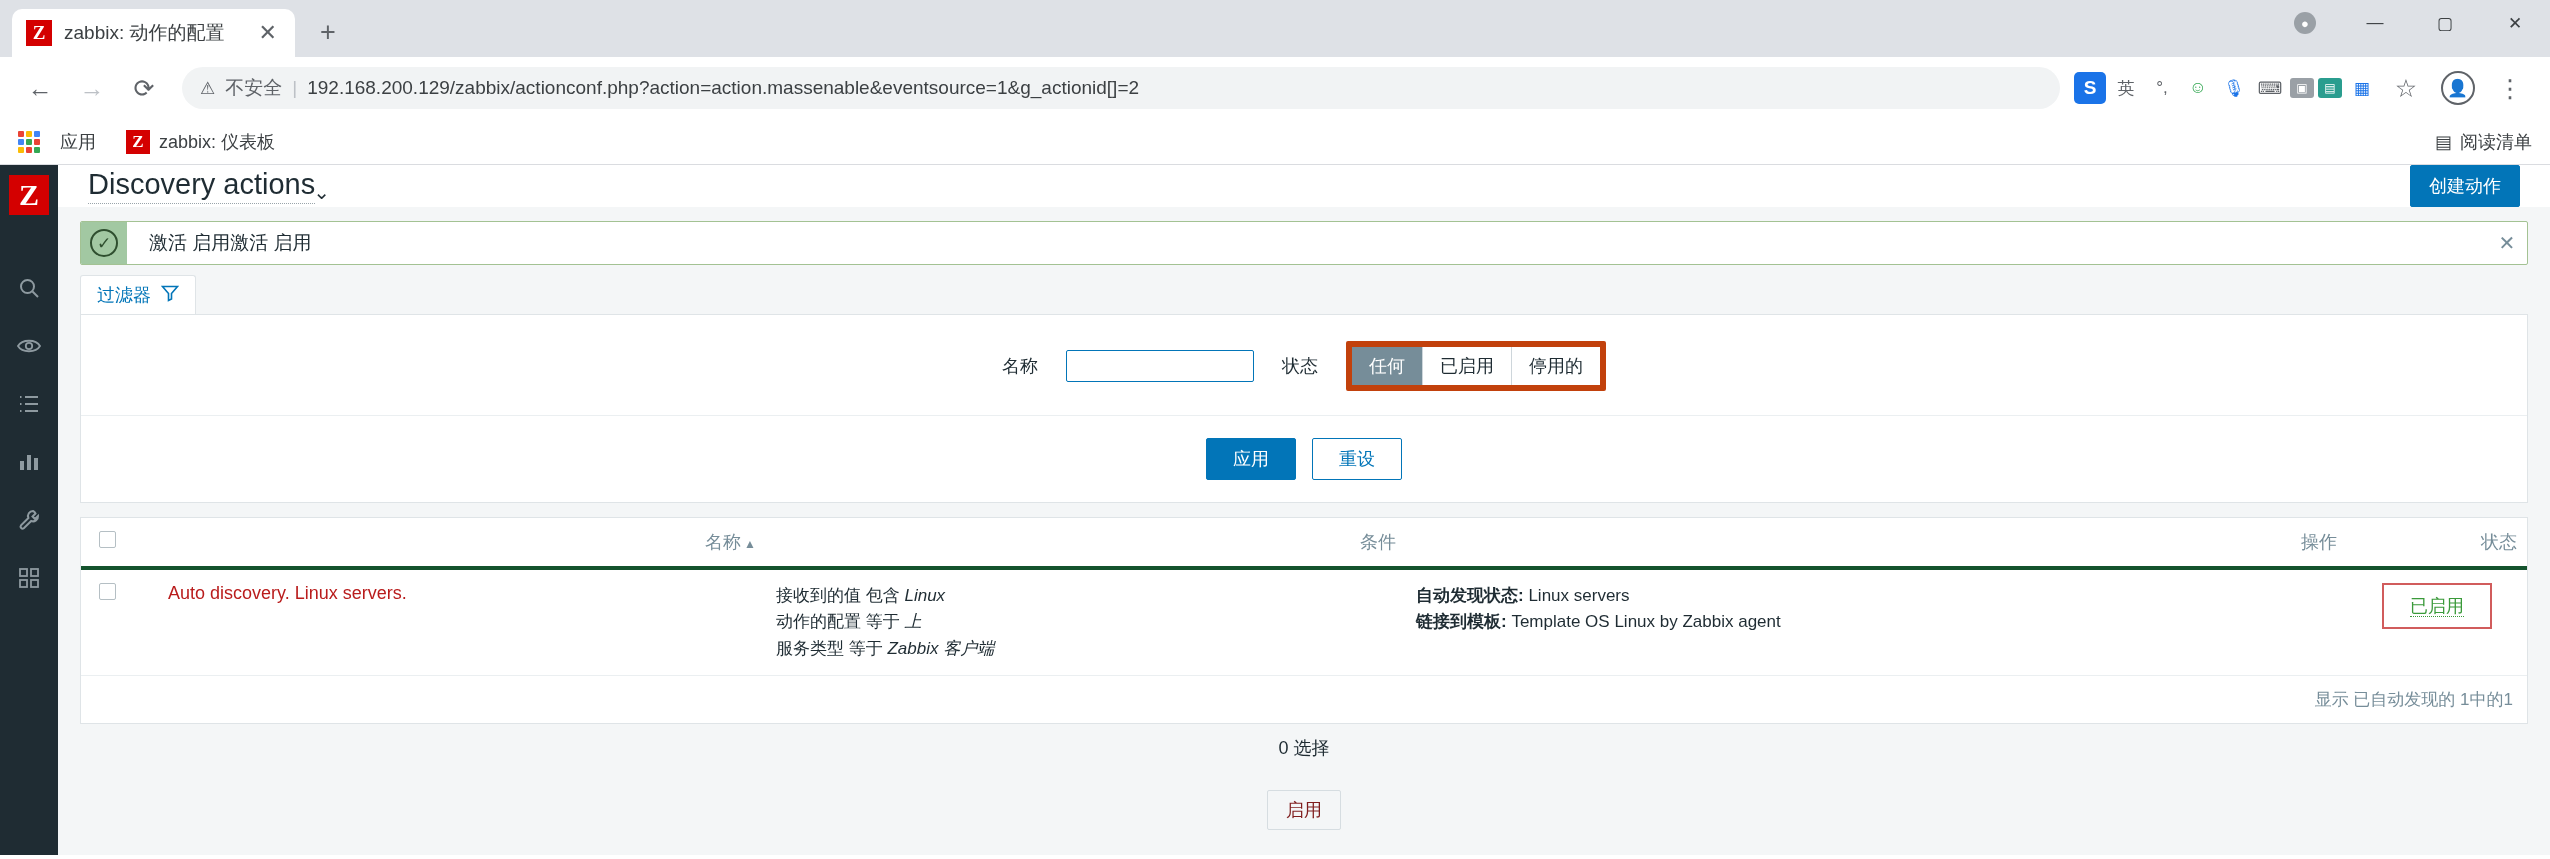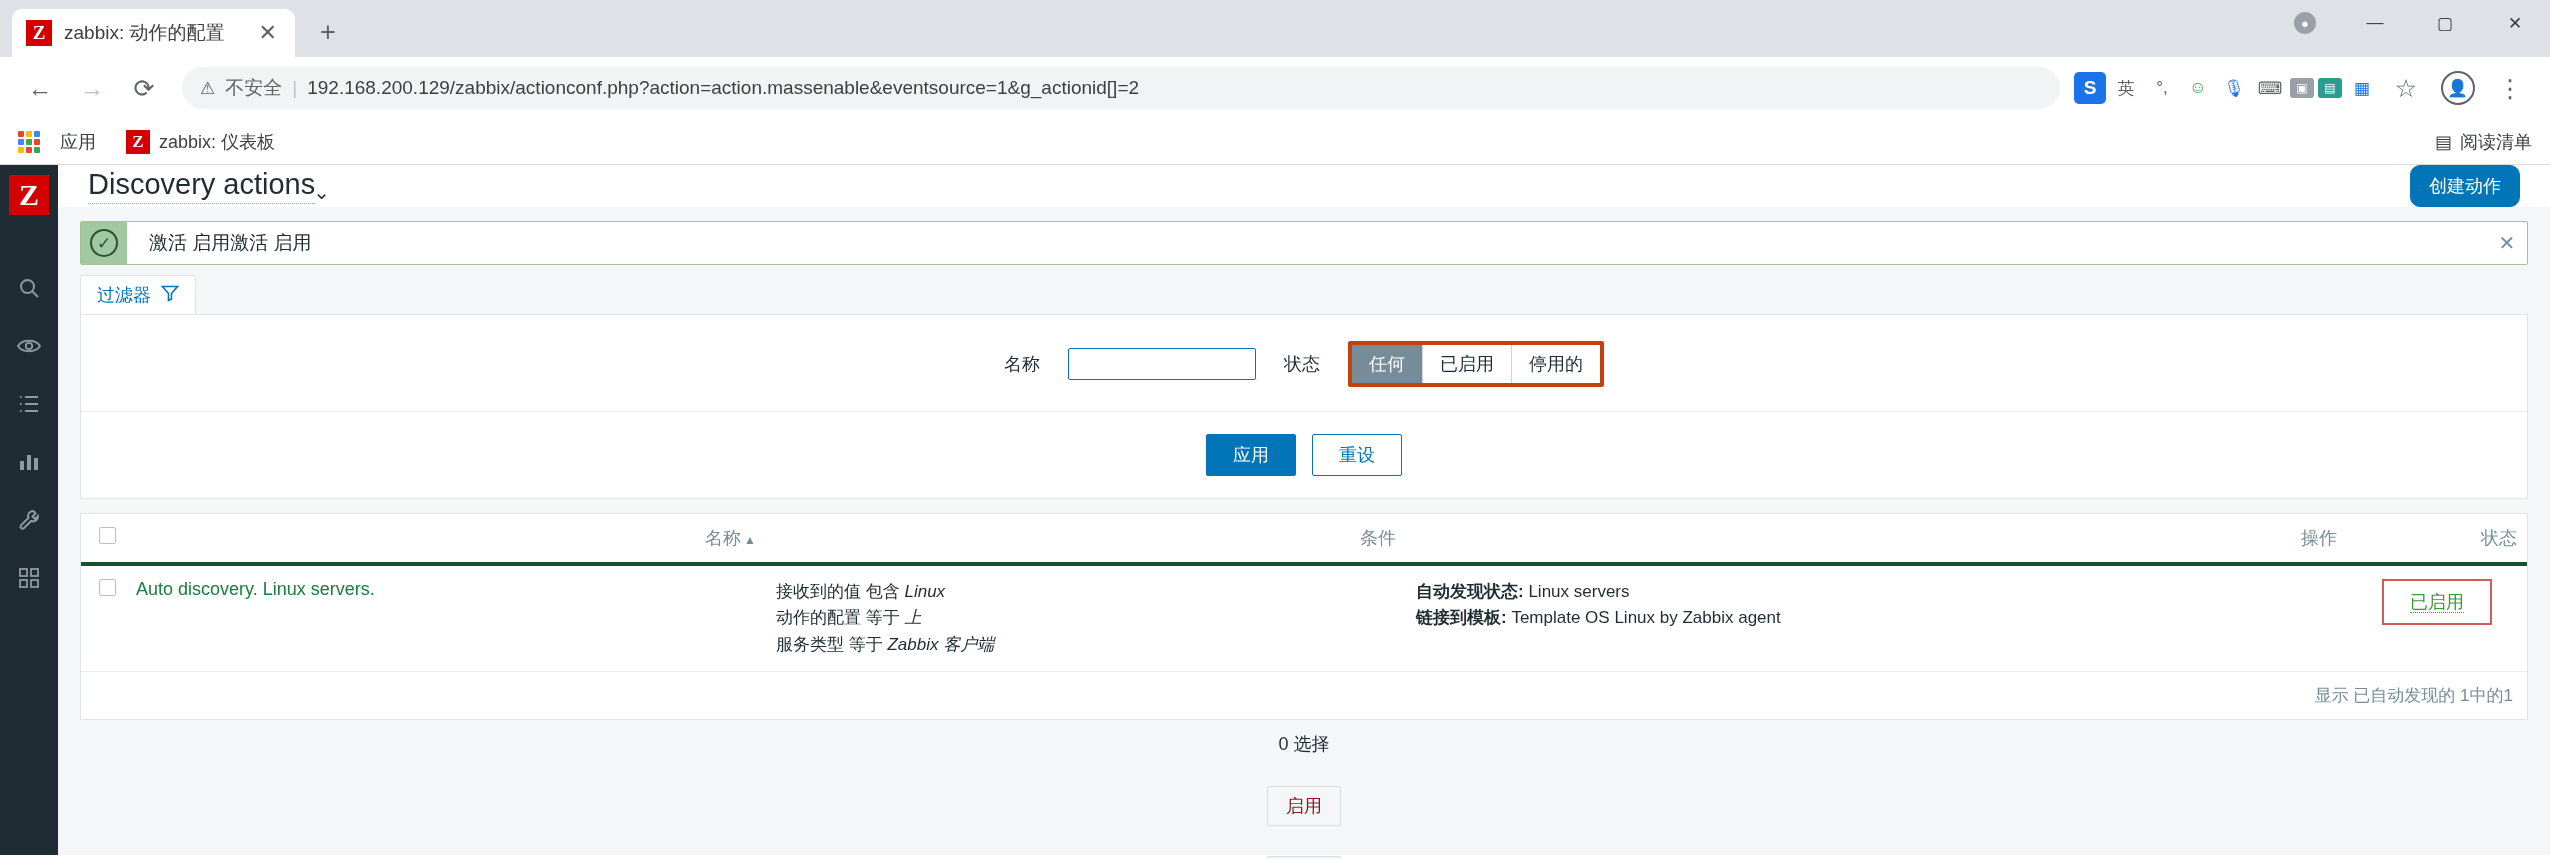--- a/index.html
+++ b/index.html
@@ -158,21 +158,21 @@
     padding:0 30px; justify-content:space-between;
   }
   .page-title-wrap { display:flex; align-items:flex-end; gap:2px; }
   .page-title {
     font-size:29px; color:#1f2c33; font-weight:normal;
     border-bottom:1px dotted #9aa5ab; padding-bottom:2px;
   }
   .title-caret { font-size:20px; color:#1f2c33; margin-left:-4px; }
   .btn-primary {
     background:#0275b8; color:#fff; border:1px solid #0275b8;
-    border-radius:10px; font-size:18px; padding:8px 18px;
+    border-radius:2px; font-size:18px; padding:8px 18px;
     cursor:pointer; font-family:"Liberation Sans", sans-serif;
   }
 
   .msgbar {
     margin:14px 22px 0 22px; display:flex; align-items:stretch;
     background:#fff; border:1px solid #a3c293; border-radius:2px;
     min-height:44px; overflow:hidden;
   }
   .msg-icon-cell {
     width:46px; background:#a2c8a2; display:flex; align-items:center;
@@ -209,21 +209,21 @@
   .filter-row {
     display:flex; align-items:center; justify-content:center; gap:28px;
   }
   .f-label { font-size:18px; color:#1f2c33; }
   .f-input {
     width:188px; height:32px; border:1px solid #0275b8;
     border-radius:2px; background:#fff; padding:0 7px;
     font-size:17px; font-family:"Liberation Sans", sans-serif;
     outline:none;
   }
-  .seg { display:flex; border:4px solid #c2410c; border-radius:2px; overflow:hidden; }
+  .seg { display:flex; border:6px solid #c2410c; border-radius:2px; overflow:hidden; }
   .seg div {
     padding:7px 17px; font-size:18px; color:#1f2c33; background:#fff;
     border-right:1px solid #ced6db; cursor:pointer; white-space:nowrap;
   }
   .seg div:last-child { border-right:none; }
   .seg div.on { background:#768d99; color:#fff; }
   .filter-btn-row {
     display:flex; justify-content:center; gap:16px;
     margin-top:24px; padding-top:22px; border-top:1px solid #ebeff1;
   }
@@ -252,21 +252,21 @@
   .col-cond { width:640px; }
   .col-ops  { }
   .col-stat { width:180px; text-align:center; }
   th.col-stat { text-align:center; }
   .chkbox {
     width:17px; height:17px; border:1px solid #b5bfc4; border-radius:2px;
     background:#fff; display:inline-block; cursor:pointer;
   }
   .sort-link { color:#768d99; }
   .sort-arrow { font-size:12px; margin-left:3px; }
-  .link { color:#15803d; text-decoration:none; cursor:pointer; }
+  .link { color:#b91c1c; text-decoration:none; cursor:pointer;margin-left:32px; }
   .cond-line { line-height:1.55; font-size:17px; color:#1f2c33; }
   .cond-line i { font-style:italic; }
   .op-line { line-height:1.55; font-size:17px; color:#1f2c33; }
   .op-line b { font-weight:bold; }
   .stat-cell-inner {
     display:inline-block; border:2px solid #d15c5c; padding:9px 26px;
   }
   .stat-enabled {
     color:#3a9a3a; font-size:18px; border-bottom:1px dotted #3a9a3a;
     cursor:pointer;

